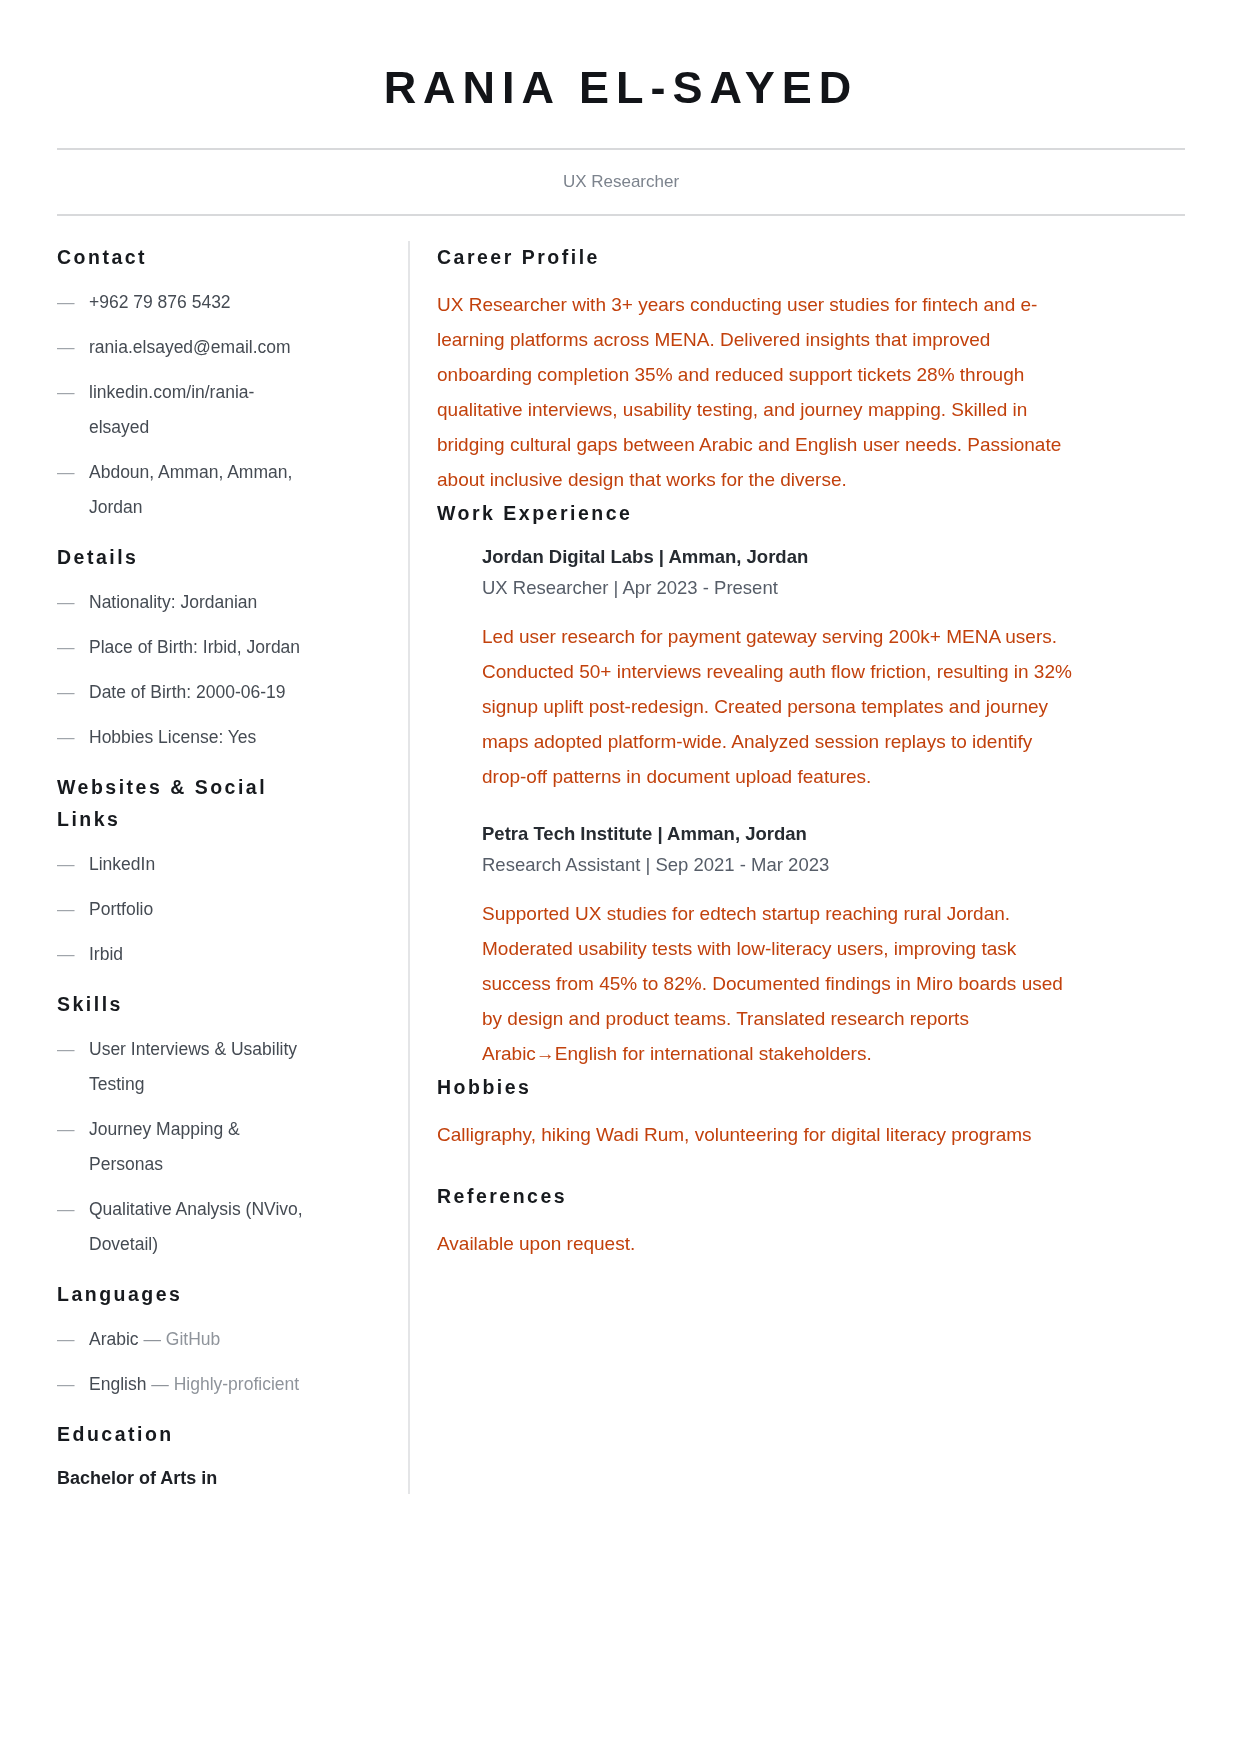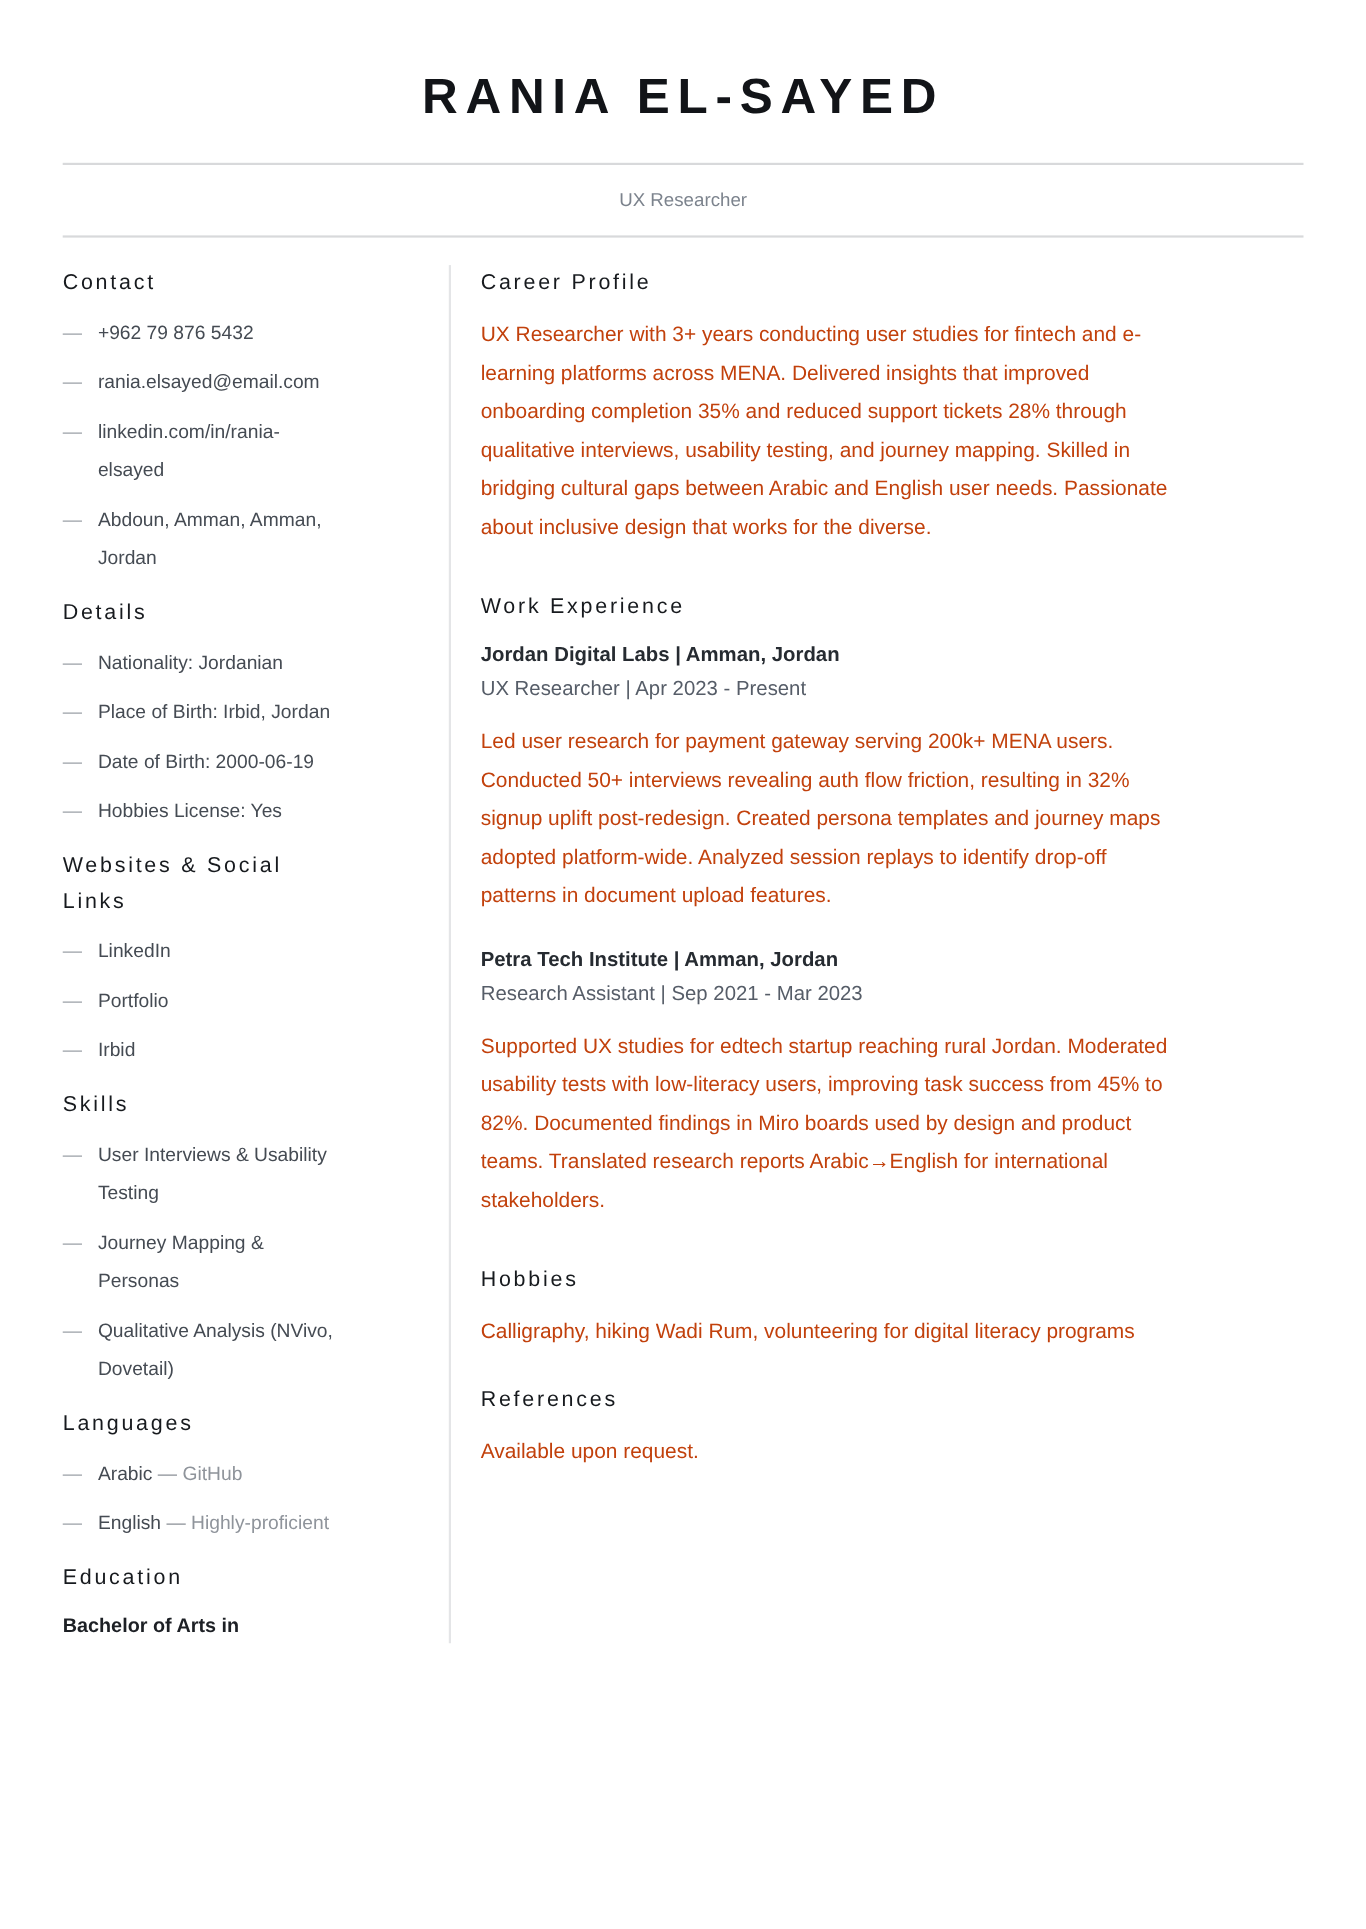--- a/index.html
+++ b/index.html
@@ -49,27 +49,27 @@
     padding-left: 27px;
     border-left: 2px solid #e4e5e7;
     flex: none;
   }
 
   
   .sh {
     margin: 0;
     font-size: 19.5px;
     line-height: 32px;
-    font-weight: 400;
+    font-weight: 700;
     letter-spacing: 2.5px;
     color: #171a1e;
   }
   .sidebar .sh { margin-top: 16px; }
   .sidebar .sh:first-child { margin-top: 0; }
-  .main .sh { margin-top: 38px; }
+  .main .sh { }
   .main .sh:first-child { margin-top: 0; }
   .main .sh.mt-sm { margin-top: 28px; }
 
   
   .sidebar ul { list-style: none; margin: 12px 0 0; padding: 0; }
   .sidebar li {
     position: relative;
     padding-left: 32px;
     margin: 0 0 10px;
     font-size: 17.5px;
@@ -100,21 +100,21 @@
   }
 
   
   .para {
     margin: 14px 0 0;
     max-width: 640px;
     font-size: 19px;
     line-height: 35px;
     color: #c2410c;
   }
-  .job { margin-top: 12px; }
+  .job { margin-top: 12px; margin-left: 45px; }
   .job + .job { margin-top: 24px; }
   .job-company {
     margin: 0;
     font-size: 18.5px;
     line-height: 31px;
     font-weight: 700;
     color: #262b31;
   }
   .job-meta {
     margin: 0;

